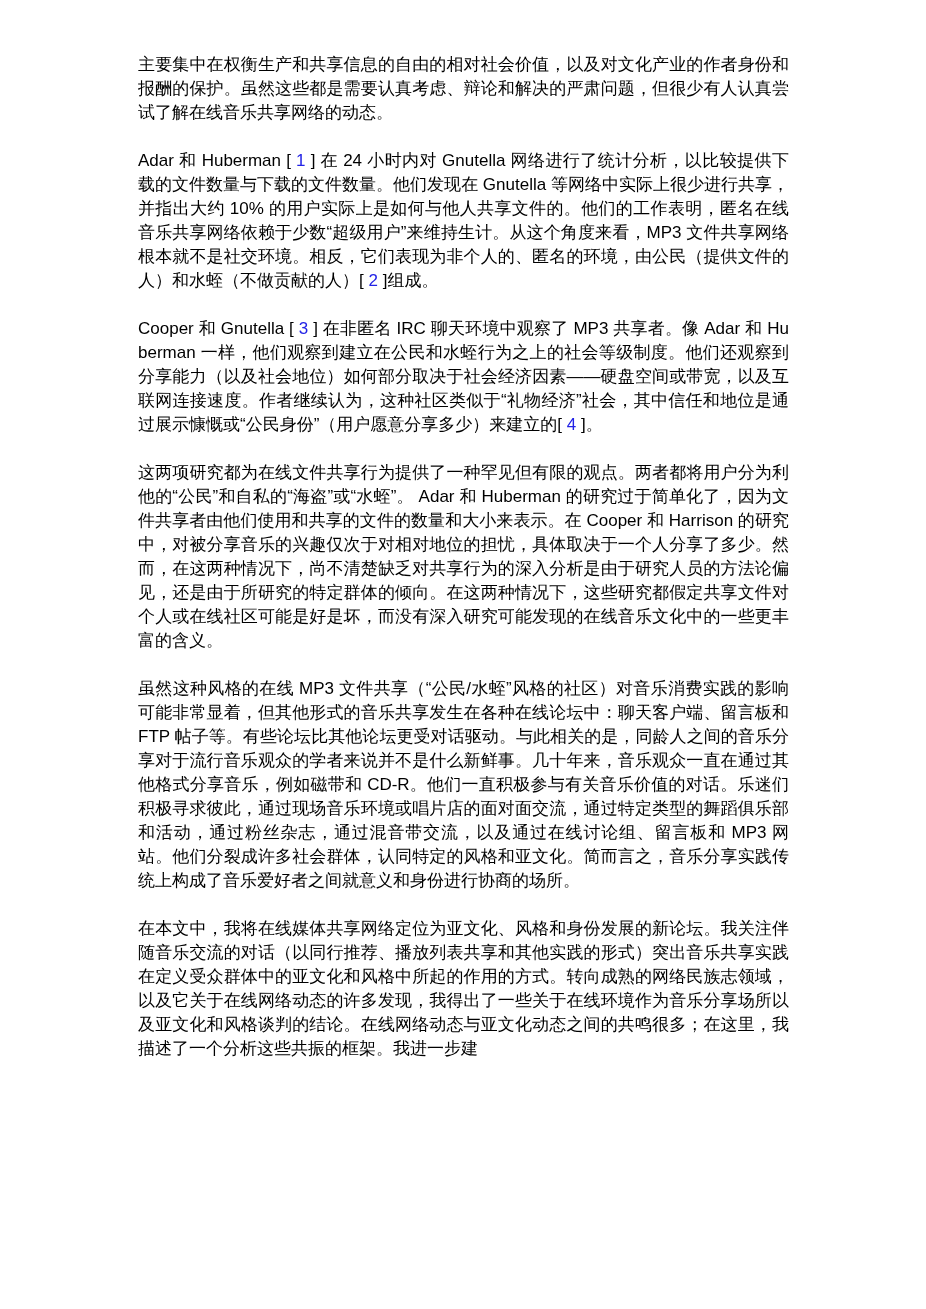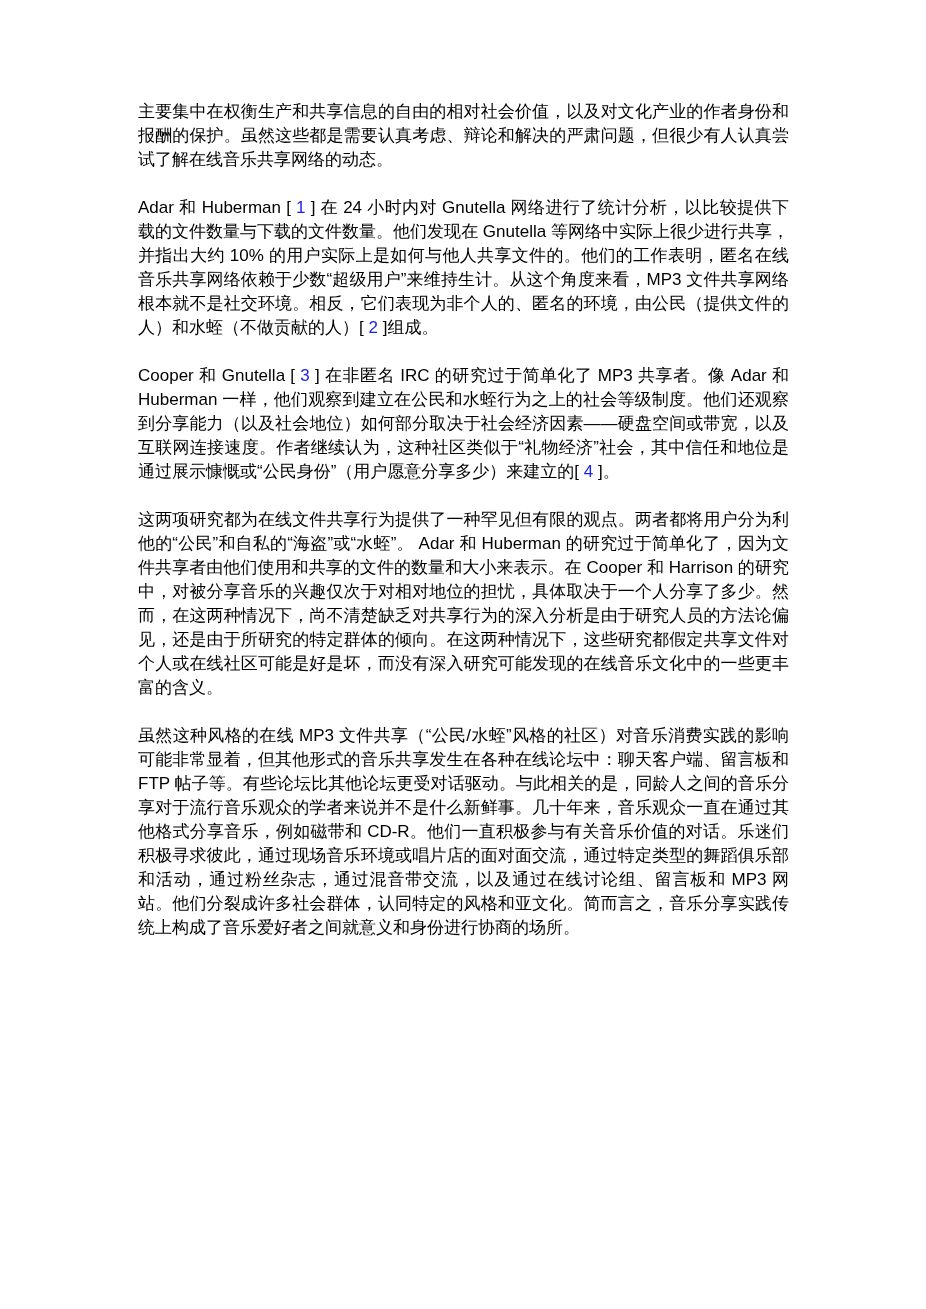--- a/index.html
+++ b/index.html
@@ -9,21 +9,21 @@
   }
   body {
     width: 926px;
     height: 1309px;
     overflow: hidden;
   }
   .page {
     box-sizing: border-box;
     width: 926px;
     height: 1309px;
-    padding: 100px 137px 0 138px;
+    padding: 53px 137px 0 138px;
     background: #ffffff;
   }
   .doc-body {
     width: 651px;
   }
   .para {
     margin: 0 0 24px 0;
     font-family: "Liberation Sans", "DejaVu Sans", sans-serif;
     font-size: 17px;
     line-height: 24px;
@@ -44,17 +44,18 @@
     cursor: pointer;
   }
 </style>
 </head>
 <body style="background: rgb(255, 255, 255);">
 
 <div class="page">
   <div class="doc-body" id="doc-body">
       <p class="para"><span>主要集中在权衡生产和共享信息的自由的相对社会价值，以及对文化产业的作者身份和报酬的保护。虽然这些都是需要认真考虑、辩论和解决的严肃问题，但很少有人认真尝试了解在线音乐共享网络的动态。</span></p>
       <p class="para"><span>Adar 和 Huberman </span><span class="cite-wrap">[ <a class="cite-num">1</a> ]</span><span> 在 24 小时内对 Gnutella 网络进行了统计分析，以比较提供下载的文件数量与下载的文件数量。他们发现在 Gnutella 等网络中实际上很少进行共享，并指出大约 10% 的用户实际上是如何与他人共享文件的。他们的工作表明，匿名在线音乐共享网络依赖于少数“超级用户”来维持生计。从这个角度来看，MP3 文件共享网络根本就不是社交环境。相反，它们表现为非个人的、匿名的环境，由公民（提供文件的人）和水蛭（不做贡献的人）</span><span class="cite-wrap">[ <a class="cite-num">2</a> ]</span><span>组成。</span></p>
-      <p class="para"><span>Cooper 和 Gnutella </span><span class="cite-wrap">[ <a class="cite-num">3</a> ]</span><span> 在非匿名 IRC 的研究过于简单化了 MP3 共享者。像 Adar 和 Huberman 一样，他们观察到建立在公民和水蛭行为之上的社会等级制度。他们还观察到分享能力（以及社会地位）如何部分取决于社会经济因素——硬盘空间或带宽，以及互联网连接速度。作者继续认为，这种社区类似于“礼物经济”社会，其中信任和地位是通过展示慷慨或“公民身份”（用户愿意分享多少）来建立的</span><span class="cite-wrap">[ <a class="cite-num">4</a> ]</span><span>。</span></p>
+      <p class="para"><span>Cooper 和 Gnutella </span><span class="cite-wrap">[ <a class="cite-num">3</a> ]</span><span> 在非匿名 IRC 聊天环境中观察了 MP3 共享者。像 Adar 和 Huberman 一样，他们观察到建立在公民和水蛭行为之上的社会等级制度。他们还观察到分享能力（以及社会地位）如何部分取决于社会经济因素——硬盘空间或带宽，以及互联网连接速度。作者继续认为，这种社区类似于“礼物经济”社会，其中信任和地位是通过展示慷慨或“公民身份”（用户愿意分享多少）来建立的</span><span class="cite-wrap">[ <a class="cite-num">4</a> ]</span><span>。</span></p>
       <p class="para"><span>这两项研究都为在线文件共享行为提供了一种罕见但有限的观点。两者都将用户分为利他的“公民”和自私的“海盗”或“水蛭”。 Adar 和 Huberman 的研究过于简单化了，因为文件共享者由他们使用和共享的文件的数量和大小来表示。在 Cooper 和 Harrison 的研究中，对被分享音乐的兴趣仅次于对相对地位的担忧，具体取决于一个人分享了多少。然而，在这两种情况下，尚不清楚缺乏对共享行为的深入分析是由于研究人员的方法论偏见，还是由于所研究的特定群体的倾向。在这两种情况下，这些研究都假定共享文件对个人或在线社区可能是好是坏，而没有深入研究可能发现的在线音乐文化中的一些更丰富的含义。</span></p>
       <p class="para"><span>虽然这种风格的在线 MP3 文件共享（“公民/水蛭”风格的社区）对音乐消费实践的影响可能非常显着，但其他形式的音乐共享发生在各种在线论坛中：聊天客户端、留言板和 FTP 帖子等。有些论坛比其他论坛更受对话驱动。与此相关的是，同龄人之间的音乐分享对于流行音乐观众的学者来说并不是什么新鲜事。几十年来，音乐观众一直在通过其他格式分享音乐，例如磁带和 CD-R。他们一直积极参与有关音乐价值的对话。乐迷们积极寻求彼此，通过现场音乐环境或唱片店的面对面交流，通过特定类型的舞蹈俱乐部和活动，通过粉丝杂志，通过混音带交流，以及通过在线讨论组、留言板和 MP3 网站。他们分裂成许多社会群体，认同特定的风格和亚文化。简而言之，音乐分享实践传统上构成了音乐爱好者之间就意义和身份进行协商的场所。</span></p>
+      <p class="para"><span>在本文中，我将在线媒体共享网络定位为亚文化、风格和身份发展的新论坛。我关注伴随音乐交流的对话（以同行推荐、播放列表共享和其他实践的形式）突出音乐共享实践在定义受众群体中的亚文化和风格中所起的作用的方式。转向成熟的网络民族志领域，以及它关于在线网络动态的许多发现，我得出了一些关于在线环境作为音乐分享场所以及亚文化和风格谈判的结论。在线网络动态与亚文化动态之间的共鸣很多；在这里，我描述了一个分析这些共振的框架。我进一步建</span></p>
     </div>
 </div>
 
 </body></html>

